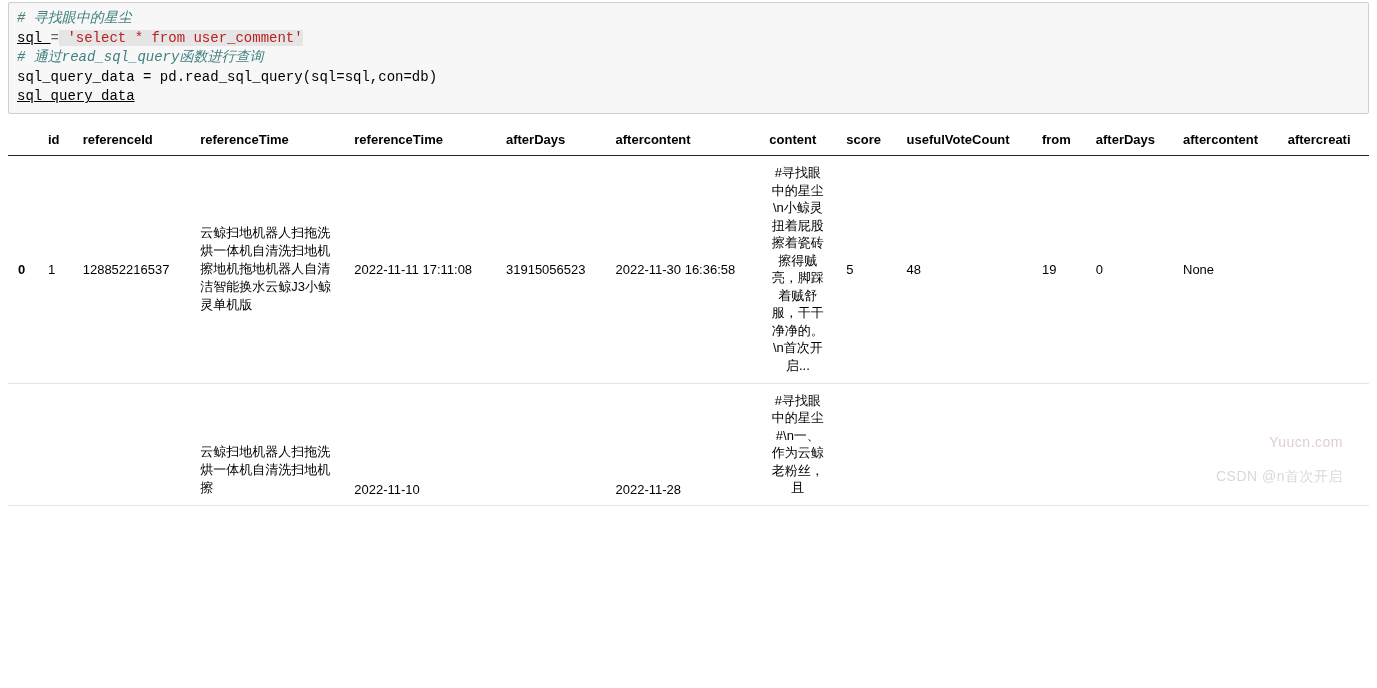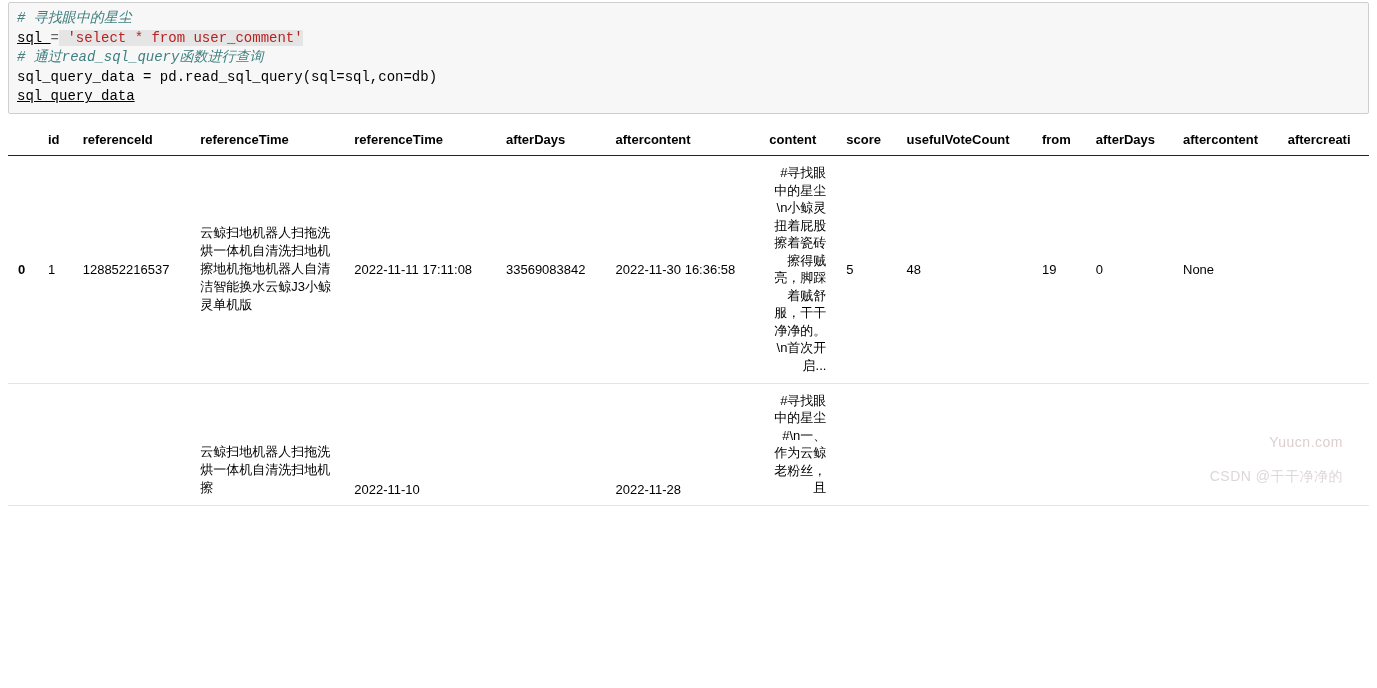--- a/index.html
+++ b/index.html
@@ -10,21 +10,21 @@
 .code-op { color: #666; }
 .code-str { color: #ba2121; background: #e5e5e5; }
 .code-func { color: #000; }
 .output-area { margin: 10px 8px 0 8px; overflow-x: auto; position: relative; }
 table.dataframe { border-collapse: collapse; font-size: 13px; width: 100%; min-width: 1360px; }
 table.dataframe th, table.dataframe td { padding: 8px 10px; text-align: left; vertical-align: middle; white-space: nowrap; }
 table.dataframe thead th { border-bottom: 1px solid #222; font-weight: 700; background: #fff; }
 table.dataframe tbody th { font-weight: 700; }
 table.dataframe tbody tr { border-bottom: 1px solid #e5e5e5; }
 table.dataframe td.wrap, table.dataframe th.wrap { white-space: normal; max-width: 140px; }
-table.dataframe td.content-col { white-space: normal; max-width: 70px; text-align: right; line-height: 1.35; }
+table.dataframe td.content-col { white-space: normal; max-width: 70px; text-align: center; line-height: 1.35; }
 .watermark1 { position: absolute; right: 26px; bottom: 56px; color: #d9c6c6; font-size: 14px; letter-spacing: 0.5px; opacity: 0.85; }
 .watermark2 { position: absolute; right: 26px; bottom: 20px; color: #d8d0d0; font-size: 14px; letter-spacing: 0.5px; opacity: 0.85; }
 </style>
 </head>
 <body>
 
 <div class="code-cell"><span class="code-comment"># 寻找眼中的星尘</span>
 <span class="code-var">sql </span><span class="code-op">=</span><span class="code-str"> 'select * from user_comment'</span>
 <span class="code-comment"># 通过read_sql_query函数进行查询</span>
 <span class="code-func">sql_query_data = pd.read_sql_query(sql=sql,con=db)</span>
@@ -50,21 +50,21 @@
 <th>aftercreati</th>
 </tr>
 </thead>
 <tbody>
 <tr>
 <th>0</th>
 <td>1</td>
 <td>128852216537</td>
 <td class="wrap">云鲸扫地机器人扫拖洗烘一体机自清洗扫地机擦地机拖地机器人自清洁智能换水云鲸J3小鲸灵单机版</td>
 <td class="wrap">2022-11-11 17:11:08</td>
-<td>33569083842</td>
+<td>31915056523</td>
 <td class="wrap">2022-11-30 16:36:58</td>
 <td class="content-col">#寻找眼中的星尘 \n小鲸灵扭着屁股擦着瓷砖擦得贼亮，脚踩着贼舒服，干干净净的。\n首次开启...</td>
 <td>5</td>
 <td>48</td>
 <td>19</td>
 <td>0</td>
 <td>None</td>
 <td></td>
 </tr>
 <tr>
@@ -79,14 +79,14 @@
 <td></td>
 <td></td>
 <td></td>
 <td></td>
 <td></td>
 <td></td>
 </tr>
 </tbody>
 </table>
 <div class="watermark1">Yuucn.com</div>
-<div class="watermark2">CSDN @干干净净的</div>
+<div class="watermark2">CSDN @n首次开启</div>
 </div>
 
 </body></html>

